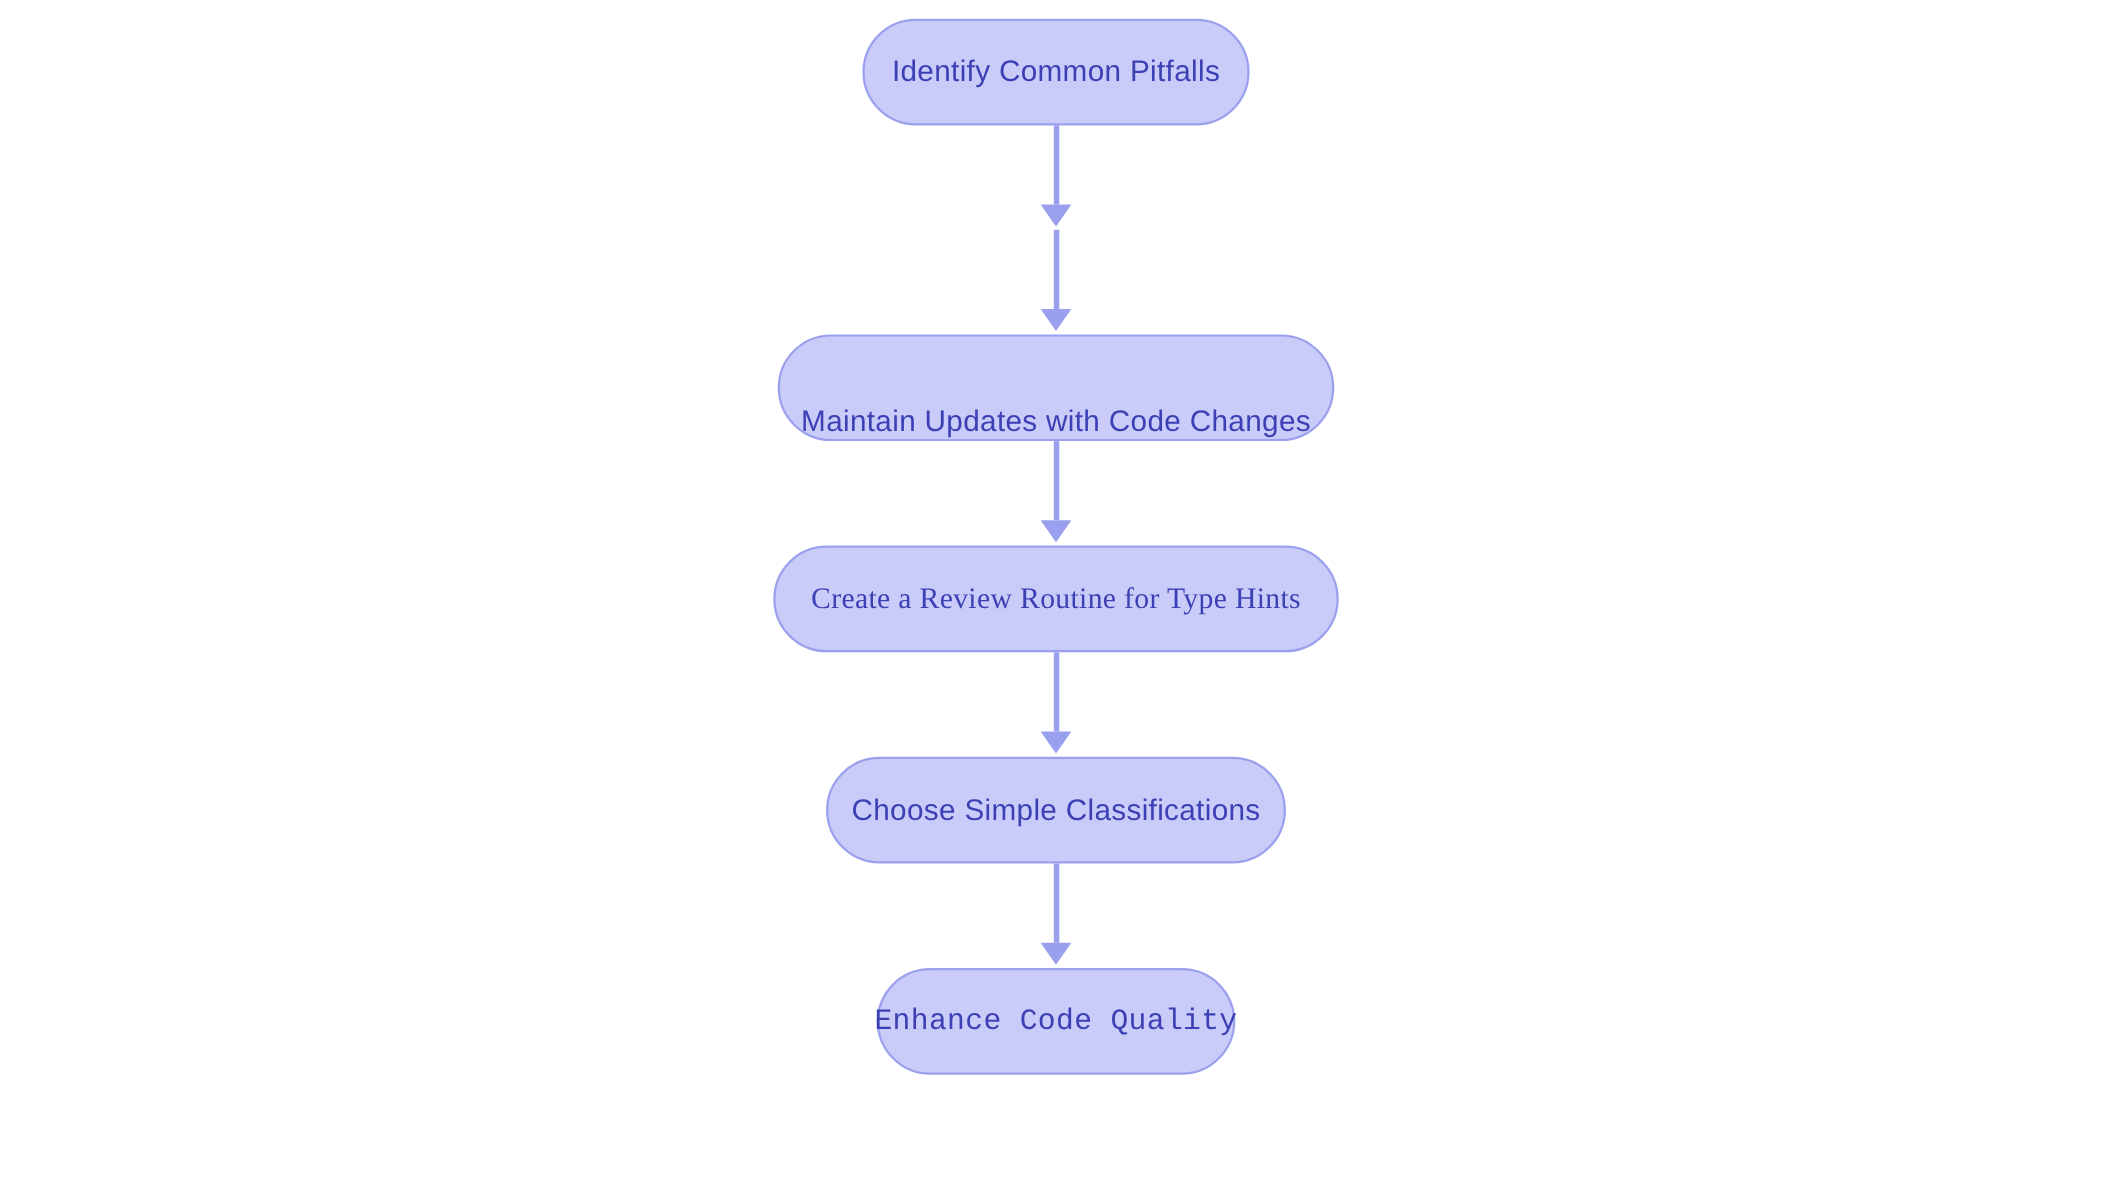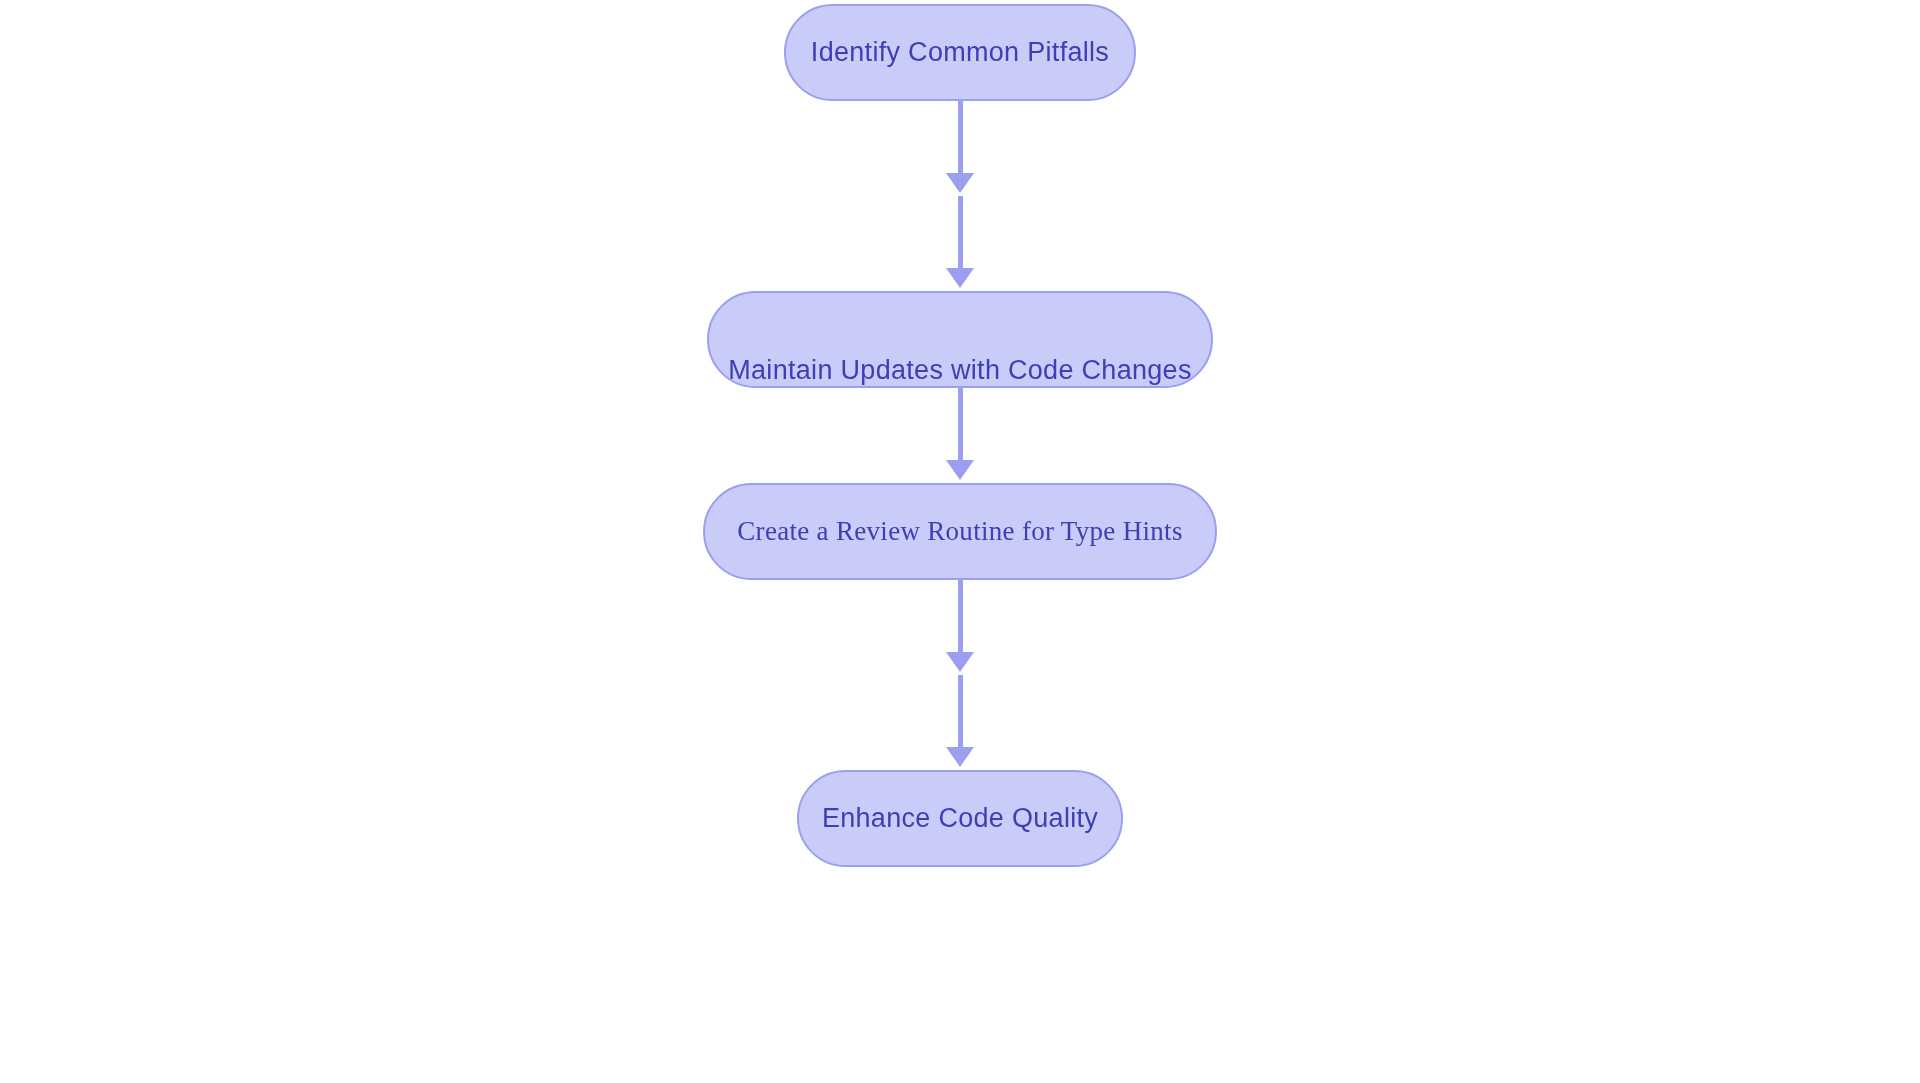--- a/index.html
+++ b/index.html
@@ -30,26 +30,26 @@
     flex: 0 0 auto;
   }
   .flow-node .node-label {
     color: #3d40b5;
     font-size: 27px;
     font-weight: 500;
     letter-spacing: 0.3px;
     white-space: nowrap;
     text-align: center;
   }
-  .flow-node.n1 { width: 352px; margin-top: 4px; }
+  .flow-node.n1 { width: 352px; margin-top: 17px; }
   .flow-node.n2 { width: 455px; }
   .flow-node.n3 { width: 506px; align-items: flex-end; }
   .flow-node.n4 { width: 514px; font-family: Liberation Serif, serif; }
   .flow-node.n5 { width: 418px; }
-  .flow-node.n6 { width: 326px; }
+  .flow-node.n6 { width: 326px; font-family: Liberation Mono, monospace; }
   .flow-arrow {
     height: 95px;
     width: 28px;
     flex: 0 0 auto;
     display: flex;
     flex-direction: column;
     align-items: center;
     padding-bottom: 3px;
     box-sizing: border-box;
   }
@@ -97,20 +97,23 @@
 
   <div class="flow-node n4">
     <span class="node-label">Create a Review Routine for Type Hints</span>
   </div>
 
   <div class="flow-arrow">
     <div class="arrow-line"></div>
     <div class="arrow-head"></div>
   </div>
 
+  <div class="flow-node n5">
+    <span class="node-label">Choose Simple Classifications</span>
+  </div>
 
   <div class="flow-arrow">
     <div class="arrow-line"></div>
     <div class="arrow-head"></div>
   </div>
 
   <div class="flow-node n6">
     <span class="node-label">Enhance Code Quality</span>
   </div>
 

